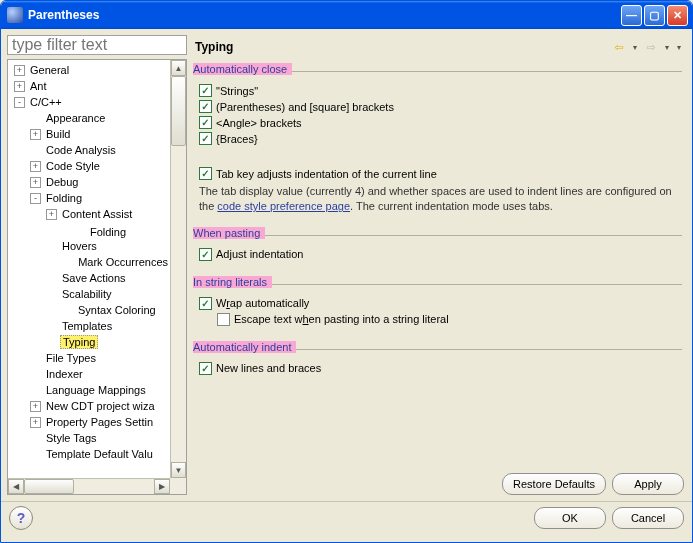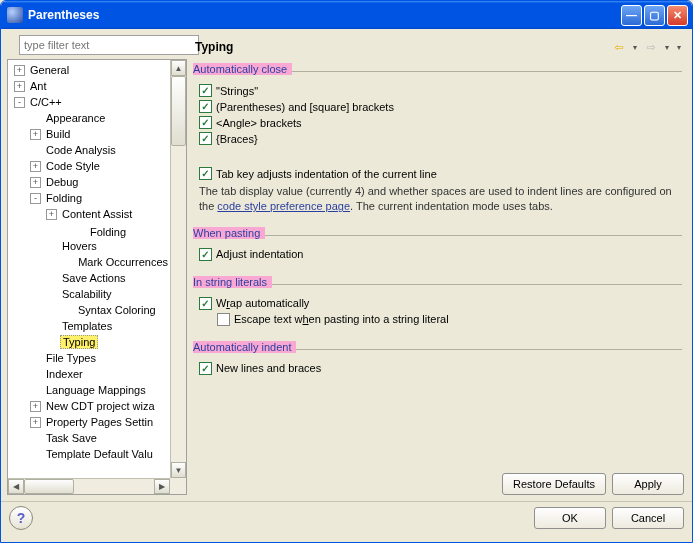--- a/index.html
+++ b/index.html
@@ -41,23 +41,22 @@
   .win-btn.close { background: linear-gradient(#f58b6e,#d63a2a); color:#fff;}
   .content {
     display: flex;
     height: 472px;
     padding: 6px;
     gap: 6px;
   }
   .left-col { width: 180px; display:flex; flex-direction:column; }
   .filter-input {
     width: 100%; height: 20px; border: 1px solid #a0a0a0;
-    padding: 2px 4px; font-size: 11px; color: #888;
+    padding: 2px 4px; font-size: 16px; color: #888;
     background:#fff;
-    margin-left:12px;
   }
   .tree-wrap {
     flex: 1; margin-top: 4px; border: 1px solid #a0a0a0; background:#fff;
     position: relative; overflow: hidden;
   }
   .tree-scroll {
     position:absolute; top:0; left:0; right:16px; bottom:16px;
     overflow:hidden; padding: 2px 0;
   }
   .vscroll { position:absolute; right:0; top:0; bottom:16px; width:16px; background:#f0ede0; border-left:1px solid #c0c0b0;}
@@ -87,21 +86,21 @@
   .group-title::after { content:""; display:block; border-top:1px solid #b0b0a0; position:absolute; top:8px; right:0; left:0;}
   .group-title span { background:#f9a8d4; position:relative; padding-right:5px; z-index:1;}
   .group-body { padding: 4px 4px 4px 6px; }
   .chk-row { display:flex; align-items:center; margin:3px 0; gap:4px; }
   .chk { width:13px; height:13px; border:1px solid #2a7a3c; background:#fff; display:inline-flex; align-items:center; justify-content:center; font-size:10px; color:#2a7a3c; font-weight:bold;}
   .chk.unchecked { border-color:#2a7a3c; color:transparent; border-color:#888;}
   .chk-row .u { text-decoration: underline; }
   .note { color:#333; margin:4px 0 0 0; line-height:1.4; }
   .note a { color:#2a3fa0; text-decoration: underline; cursor:pointer;}
   .right-buttons { display:flex; justify-content:flex-end; gap:6px; padding:6px 2px 0 0;}
-  .btnp { min-width:72px; height:22px; border:1px solid #909090; background:linear-gradient(#fefefe,#eeeade); border-radius:3px; font-size:11px; cursor:pointer; padding:0 10px;}
+  .btnp { min-width:72px; height:22px; border:1px solid #909090; background:linear-gradient(#fefefe,#eeeade); border-radius:10px; font-size:11px; cursor:pointer; padding:0 10px;}
   .footer { display:flex; align-items:center; padding:4px 8px 8px 8px; gap:6px; border-top:1px solid #c9c6b6; }
   .footer .help { width:24px; height:24px; border:1px solid #8a8a7a; border-radius:50%; display:flex; align-items:center; justify-content:center; color:#5b5bca; font-weight:bold; font-size:14px; background:linear-gradient(#fff,#e7e4d6); cursor:pointer;}
   .footer .spacer { flex:1; }
 </style>
 </head>
 <body>
 
 <div class="titlebar">
   <span class="app-icon"></span>
   <span>Parentheses</span>
@@ -203,21 +202,21 @@
           <div class="tree-row" style="padding-left: 22px;">
             <span class="tw">+</span>
             <span class="lbl">New CDT project wiza</span>
           </div>
           <div class="tree-row" style="padding-left: 22px;">
             <span class="tw">+</span>
             <span class="lbl">Property Pages Settin</span>
           </div>
           <div class="tree-row" style="padding-left: 22px;">
             <span class="tw none"></span>
-            <span class="lbl">Task Save</span>
+            <span class="lbl">Style Tags</span>
           </div>
           <div class="tree-row" style="padding-left: 22px;">
             <span class="tw none"></span>
             <span class="lbl">Template Default Valu</span>
           </div>
         </div>
       <div class="vscroll">
         <div class="btn">▲</div>
         <div class="thumb"></div>
         <div class="btn bot">▼</div>

